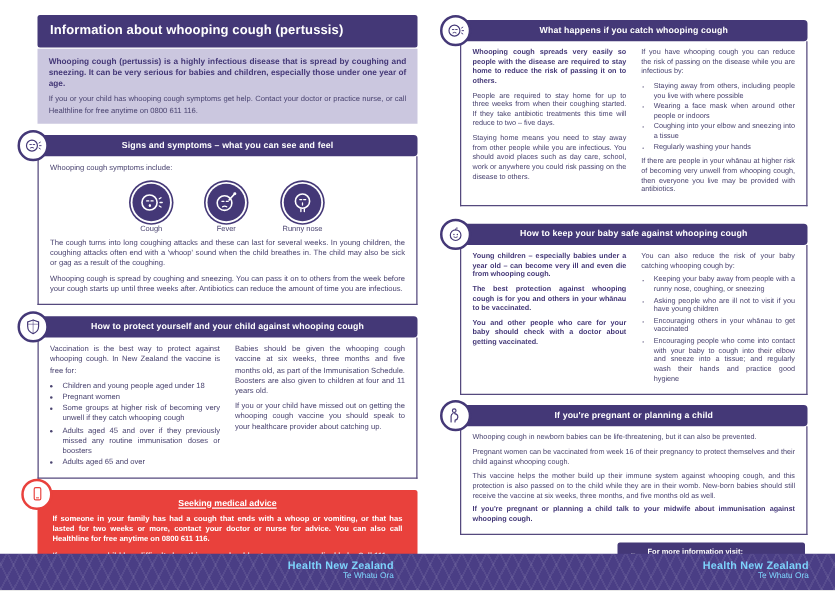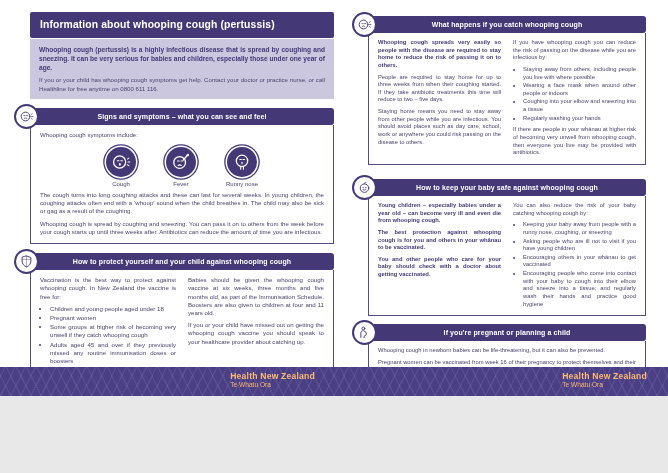--- a/index.html
+++ b/index.html
@@ -1,19 +1,19 @@
 <!DOCTYPE html>
 <html><head>
 <meta charset="utf-8">
 <style>
   * { box-sizing: border-box; margin: 0; padding: 0; }
   html,body { background:#e8e8e8; }
   body { font-family: "Liberation Sans", sans-serif; }
   #sheet {
-    position: relative; width: 668px; height: 396px;
+    position: relative; width: 668px; height: 472px;
     background: #ffffff; overflow: hidden; margin: 0 auto;
     color: #4a4470;
   }
   
   .page { position: absolute; top: 0; height: 473px; }
   #page-left  { left: 30px;  width: 304px; font-size: 6.1px; line-height: 1.35; }
   #page-right { left: 368px; width: 278px; font-size: 5.8px; line-height: 1.32; }
 
   
   .title-band {
@@ -94,21 +94,21 @@
   #footer {
     position: absolute; left: 0; bottom: 0; width: 668px; height: 29px;
     background: #4a3e85; overflow: hidden;
   }
   #footer .pattern {
     position:absolute; inset:0;
     background:
       repeating-linear-gradient(63deg,  rgba(255,255,255,.07) 0 1.5px, transparent 1.5px 9px),
       repeating-linear-gradient(-63deg, rgba(255,255,255,.07) 0 1.5px, transparent 1.5px 9px);
   }
-  .logo { position: absolute; top: 5px; text-align: left; color: #fdba74; z-index: 1; }
+  .logo { position: absolute; top: 5px; text-align: right; color: #7dd3fc; z-index: 1; }
   .logo .l1 { font-size: 8.6px; font-weight: bold; letter-spacing: .2px; line-height: 1.1; }
   .logo .l2 { font-size: 6.6px; line-height: 1.2; }
   #logo-left  { right: 353px; }
   #logo-right { right: 21px; }
 </style>
 </head>
 <body>
 
 <div id="sheet">
 

